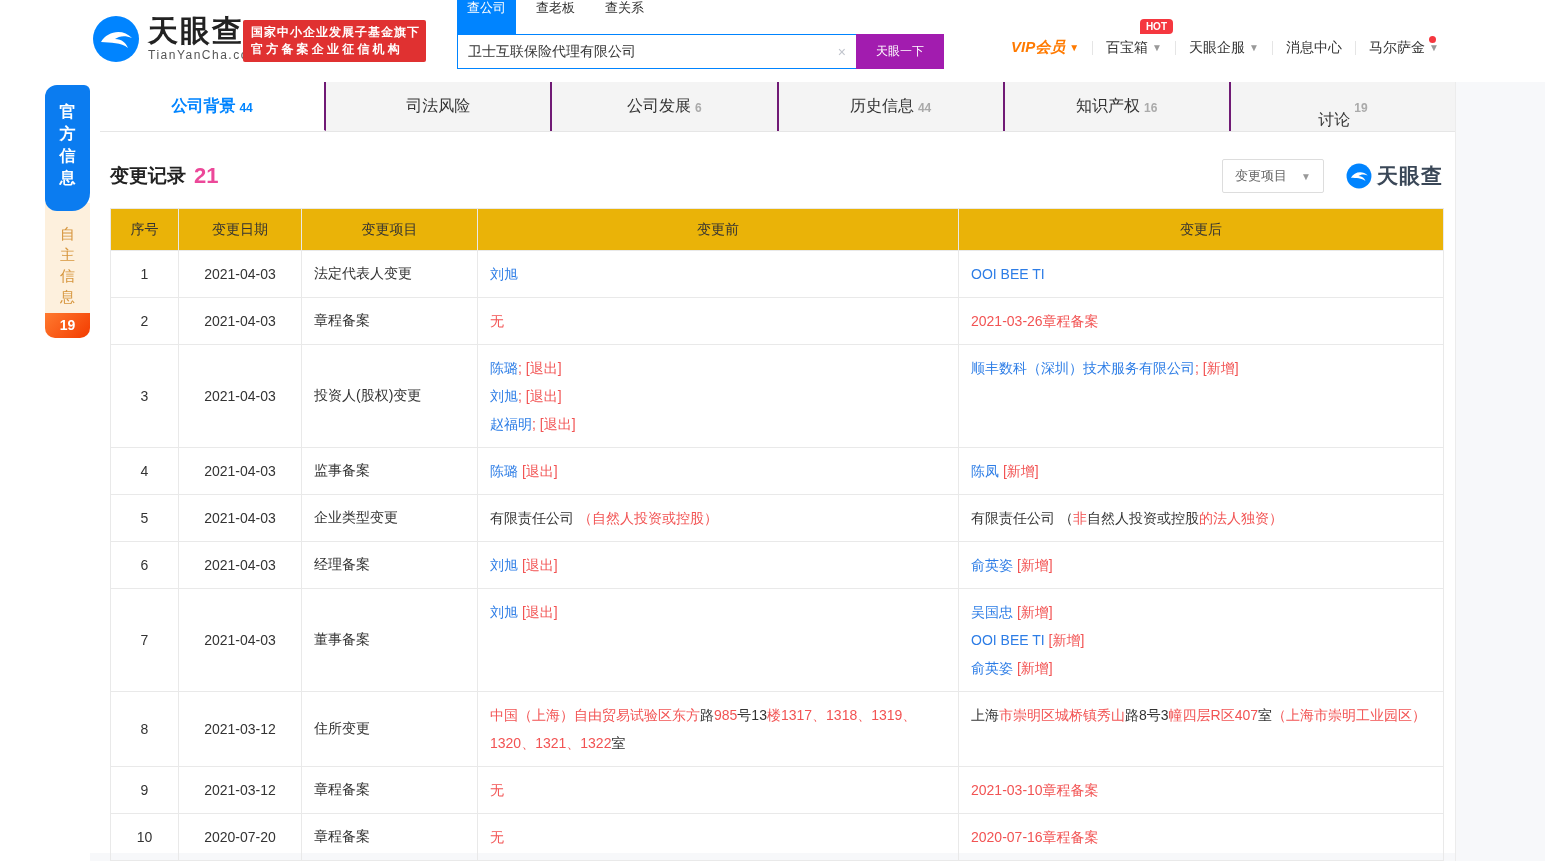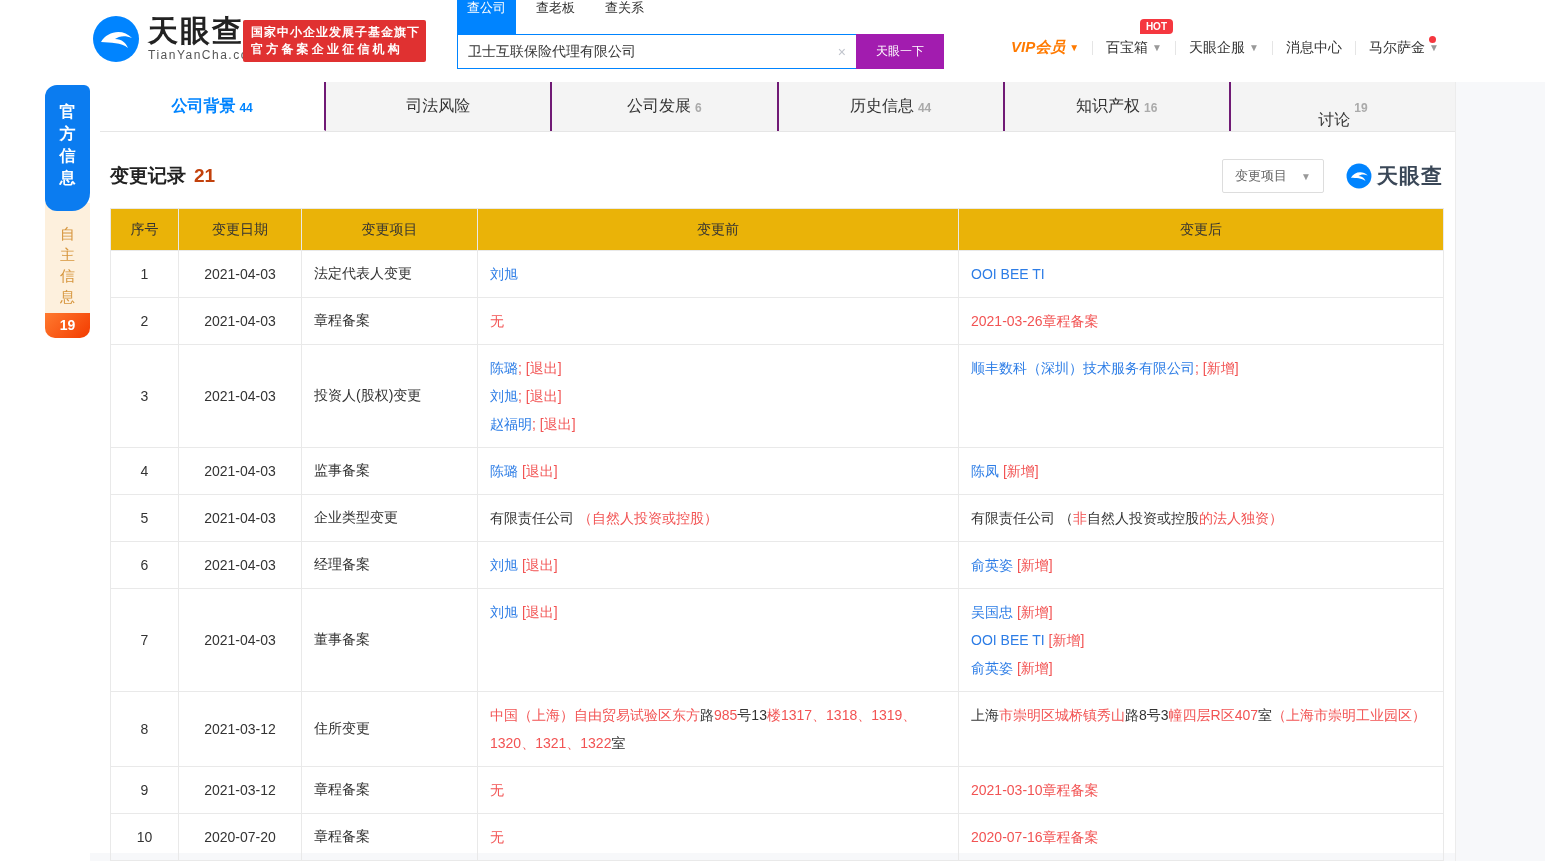--- a/index.html
+++ b/index.html
@@ -63,21 +63,21 @@
   .tabbar .tab.active .cnt { color:#0084ff; }
 
   
   .right-stripe { position:absolute; left:1455px; top:82px; width:90px; height:779px; background:#f7f8fa; border-left:1px solid #ececec; }
   .bottom-stripe { position:absolute; left:90px; top:853px; width:1365px; height:8px; background:#f7f8fa; }
 
   
   .content { position:absolute; left:110px; top:132px; width:1333px; }
   .section-head { display:flex; align-items:center; margin-top:28px; margin-bottom:16px; height:32px; }
   .section-title { font-size:19px; font-weight:bold; color:#222; }
-  .section-count { font-size:19px; font-weight:bold; color:#c2410c; margin-left:8px; }
+  .section-count { font-size:22px; font-weight:bold; color:#ec4899; margin-left:8px; }
   .section-right { margin-left:auto; display:flex; align-items:center; }
   .filter-btn { display:flex; align-items:center; border:1px solid #ddd; border-radius:2px; background:#fff;
     font-size:13px; color:#666; padding:7px 12px; cursor:pointer; font-family:"Liberation Sans","DejaVu Sans",sans-serif; }
   .filter-btn .caret { margin-left:14px; }
   .watermark { display:flex; align-items:center; margin-left:22px; }
   .watermark svg { width:26px; height:26px; }
   .wm-text { font-size:21px; font-weight:bold; color:#3a4757; margin-left:5px; letter-spacing:1px; }
 
   
   table.records { width:1333px; border-collapse:collapse; table-layout:fixed; font-size:14px; }

